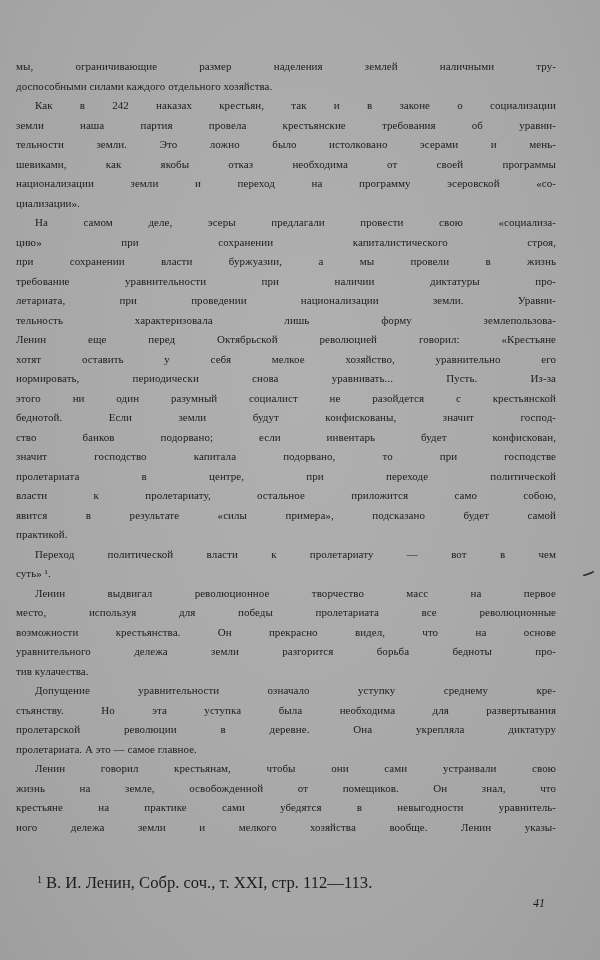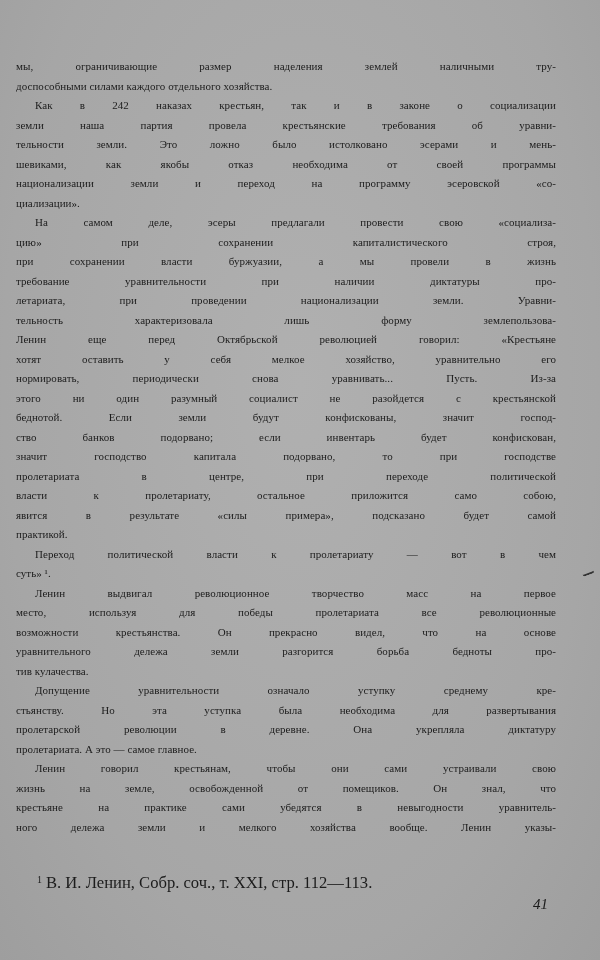--- a/index.html
+++ b/index.html
@@ -21,21 +21,21 @@
     letter-spacing: 0.05px;
   }
   .line.indent { padding-left: 19px; }
   .line.last { text-align-last: left; }
   .footnote {
     position: absolute; left: 37px; top: 873px; font-size: 16.6px;
     white-space: nowrap;
   }
   .fn-mark { font-size: 10px; vertical-align: 5px; margin-right: 4px; }
   .page-number {
-    position: absolute; left: 533px; top: 896px; font-size: 15px; font-style: italic;
+    position: absolute; left: 533px; top: 896px; font-size: 12px; font-style: italic;
   }
   .mark {
     position: absolute; left: 582px; top: 570px; width: 12px; height: 3px;
     border-bottom: 2px solid #333; transform: rotate(-20deg); border-radius: 3px;
   }
 </style>
 </head>
 <body>
 
 <div class="page" id="body">

